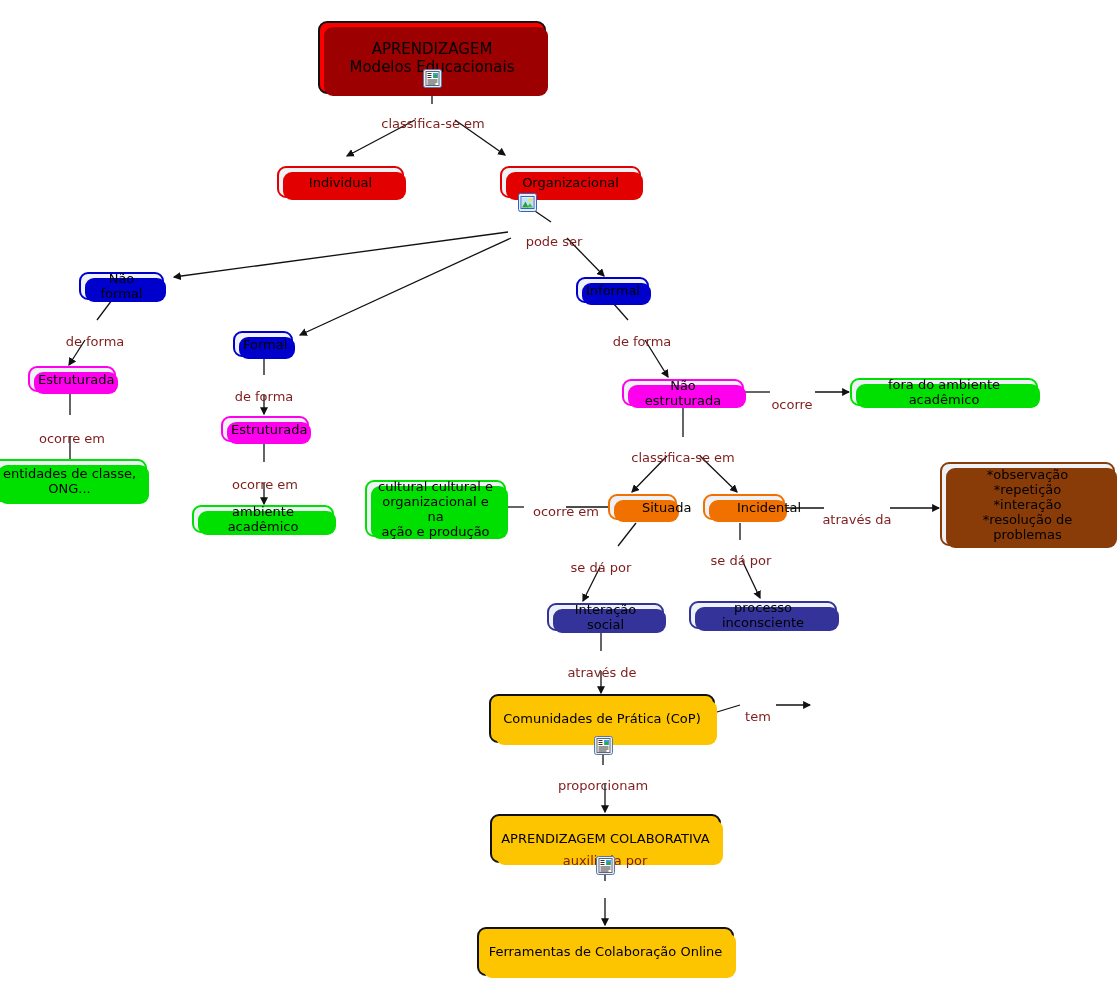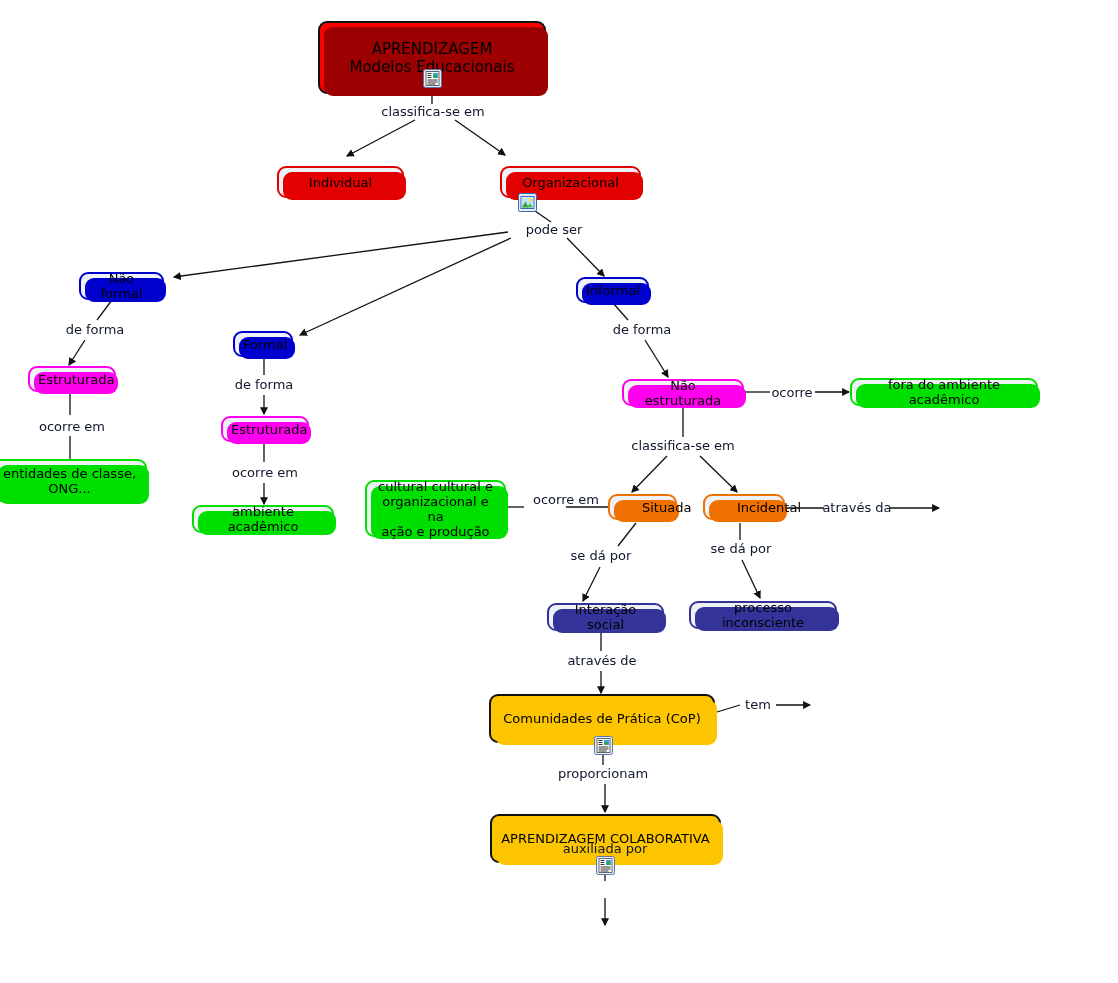--- a/index.html
+++ b/index.html
@@ -71,25 +71,26 @@
   .c-gold{border-color:#111;background:#fdc400;}
   .c-gold::after{background:#fdc400;}
 
   .root-title{font-size:15px;line-height:18px;margin-top:18px;}
 
   
   .lbl{
     position:absolute;
     font-size:13px;
     line-height:15px;
-    color:#0f172a;
+    color:#7f1d1d;
     text-align:center;
     white-space:nowrap;
     background:transparent;
     z-index:6;
+    margin-top:12px;
   }
   .lbl.wrap{white-space:normal;}
 
   
   .res-icon{
     position:absolute;
     width:19px;height:19px;
     z-index:8;
   }
   .res-icon svg{display:block;width:19px;height:19px;}
@@ -298,20 +299,28 @@
   <div class="node c-green" style="left:365px;top:480px;width:141px;height:57px;">
     <span class="txt">
       <span>cultural cultural e</span><br>
       <span>organizacional e na</span><br>
       <span>ação e produção</span>
     </span>
   </div>
 
   <div class="lbl" style="left:822px;top:500px;width:70px;">através da</div>
 
+  <div class="node c-brown" style="left:940px;top:462px;width:175px;height:84px;">
+    <span class="txt">
+      <span>*observação</span><br>
+      <span>*repetição</span><br>
+      <span>*interação</span><br>
+      <span>*resolução de problemas</span>
+    </span>
+  </div>
 
   <div class="lbl" style="left:561px;top:548px;width:80px;">se dá por</div>
 
   <div class="lbl" style="left:701px;top:541px;width:80px;">se dá por</div>
 
   <div class="node c-navy" style="left:547px;top:603px;width:117px;height:28px;">
     <span class="txt">Interação social</span>
   </div>
 
   <div class="node c-navy" style="left:689px;top:601px;width:148px;height:28px;">
@@ -358,14 +367,17 @@
       <rect x="4.5" y="6" width="4" height="1" fill="#333"></rect>
       <rect x="4.5" y="8" width="4" height="1" fill="#333"></rect>
       <rect x="4.5" y="10.5" width="10" height="1" fill="#333"></rect>
       <rect x="4.5" y="12.5" width="10" height="1" fill="#333"></rect>
       <rect x="4.5" y="14.5" width="8" height="1" fill="#333"></rect>
     </svg>
   </div>
 
   <div class="lbl" style="left:553px;top:841px;width:104px;">auxiliada por</div>
 
+  <div class="node c-gold" style="left:477px;top:927px;width:257px;height:49px;">
+    <span class="txt">Ferramentas de Colaboração Online</span>
+  </div>
 
 </div>
 
 </body></html>

